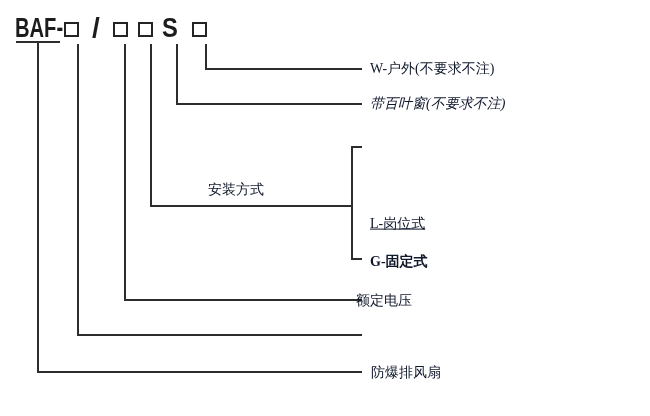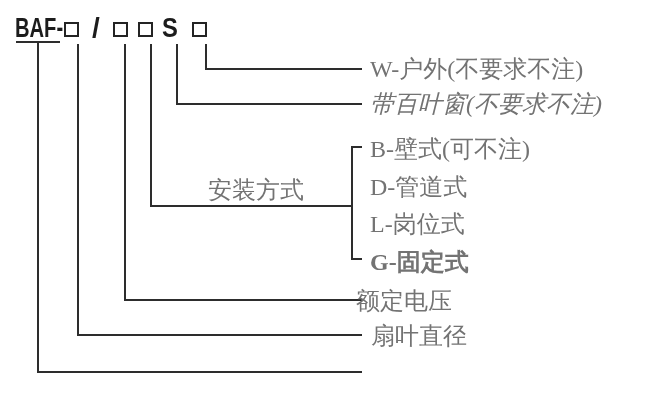--- a/index.html
+++ b/index.html
@@ -49,31 +49,31 @@
     border: 2px solid #242424;
     background: #ffffff;
   }
   .box-1 { left: 64px; }
   .box-2 { left: 113px; }
   .box-3 { left: 138px; }
   .box-4 { left: 192px; }
   
   .lbl {
     position: absolute;
-    font-size: 24px;
+    font-size: 14px;
     line-height: 1.2;
-    color: #737373;
+    color: #0f172a;
     white-space: nowrap;
     transform: translateY(-50%);
   }
   .lbl-outdoor   { left: 370px; top: 69px; }
   .lbl-louver    { left: 370px; top: 104px; font-style: italic; }
   .lbl-mount-b   { left: 370px; top: 149px; }
   .lbl-mount-d   { left: 370px; top: 187px; }
-  .lbl-mount-l   { left: 370px; top: 224px; }
+  .lbl-mount-l   { left: 370px; top: 224px; text-decoration: underline; }
   .lbl-mount-g   { left: 370px; top: 262px; font-weight: bold; }
   .lbl-mounting  { left: 208px; top: 190px; }
   .lbl-voltage   { left: 356px; top: 301px; }
   .lbl-diameter  { left: 371px; top: 336px; }
   .lbl-product   { left: 371px; top: 373px; }
 </style>
 </head>
 <body>
 
 <div class="stage">
@@ -94,21 +94,19 @@
   <div class="code-part code-slash">/</div>
   <div class="code-box box-2"></div>
   <div class="code-box box-3"></div>
   <div class="code-part code-s">S</div>
   <div class="code-box box-4"></div>
 
   <div class="lbl lbl-outdoor">W-户外(不要求不注)</div>
   <div class="lbl lbl-louver">带百叶窗(不要求不注)</div>
 
   <div class="lbl lbl-mounting">安装方式</div>
-  <div class="lbl lbl-mount-b">B-壁式(可不注)</div>
-  <div class="lbl lbl-mount-d">D-管道式</div>
   <div class="lbl lbl-mount-l">L-岗位式</div>
   <div class="lbl lbl-mount-g">G-固定式</div>
 
   <div class="lbl lbl-voltage">额定电压</div>
-  <div class="lbl lbl-diameter">扇叶直径</div>
+  <div class="lbl lbl-product">防爆排风扇</div>
 
 </div>
 
 </body></html>

